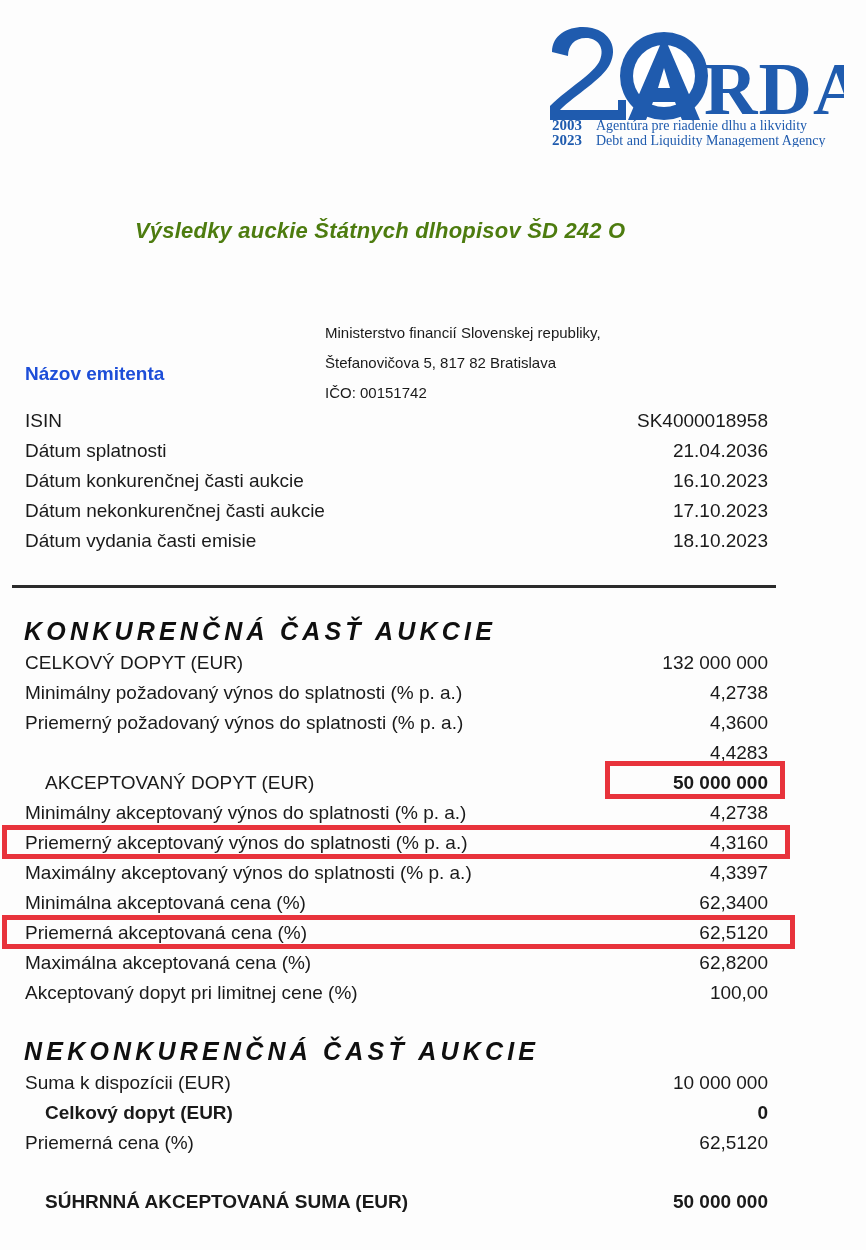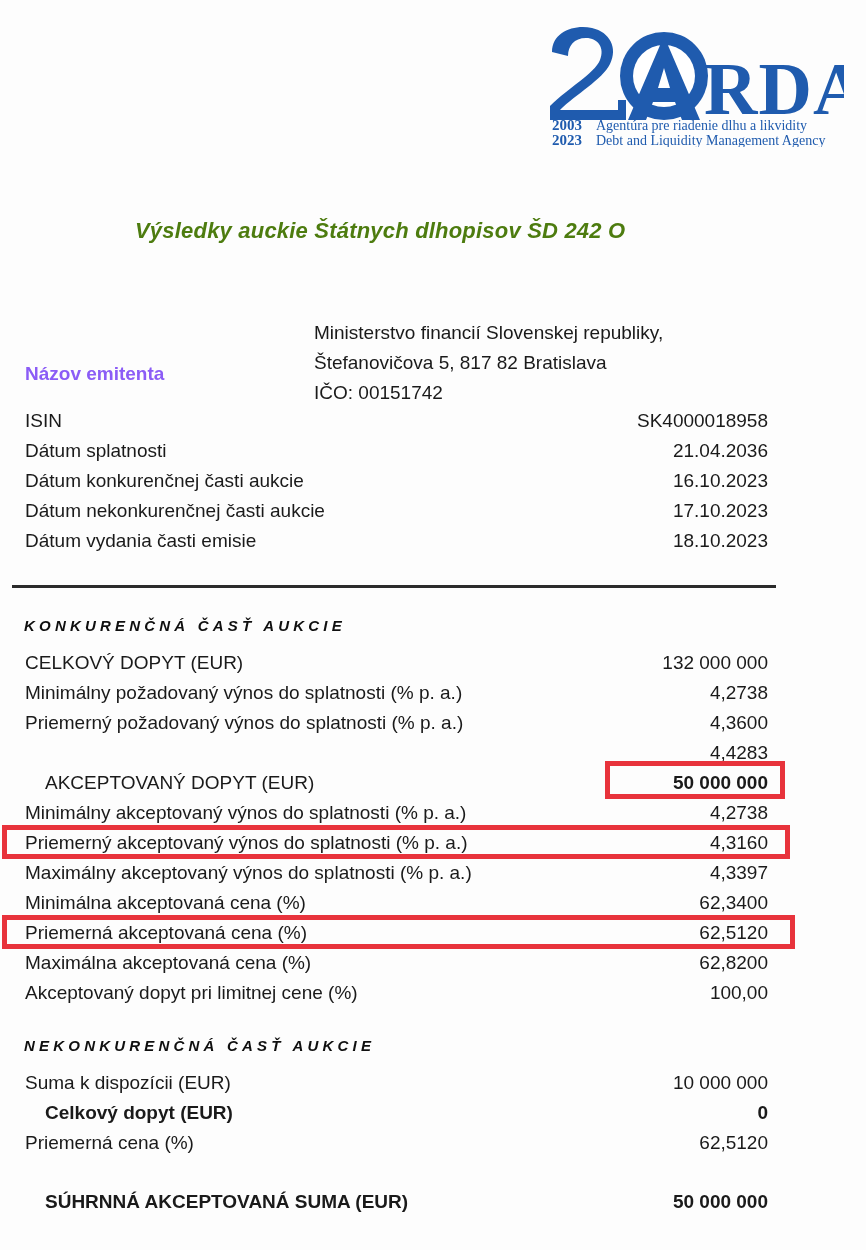--- a/index.html
+++ b/index.html
@@ -49,27 +49,27 @@
     top: 318px;
     width: 760px;
     height: 90px;
   }
   #issuer-label {
     position: absolute;
     left: 0px;
     top: 45px;
     font-size: 19px;
     font-weight: bold;
-    color: #8b5cf6;
+    color: #1d4ed8;
   }
   #issuer-address {
     position: absolute;
-    left: 289px;
+    left: 300px;
     top: 0px;
-    font-size: 19px;
+    font-size: 15px;
     line-height: 30px;
     color: #1a1a1a;
   }
   #issuer-address div { white-space: nowrap; }
 
   
   .row {
     position: absolute;
     left: 25px;
     width: 743px;
@@ -100,21 +100,21 @@
     top: 585px;
     width: 764px;
     height: 3px;
     background: #2b2b2b;
   }
 
   
   .section-head {
     position: absolute;
     left: 24px;
-    font-size: 15px;
+    font-size: 25px;
     font-weight: bold;
     font-style: italic;
     letter-spacing: 4.2px;
     color: #0f0f0f;
     white-space: nowrap;
   }
 
   
   .redbox {
     position: absolute;

